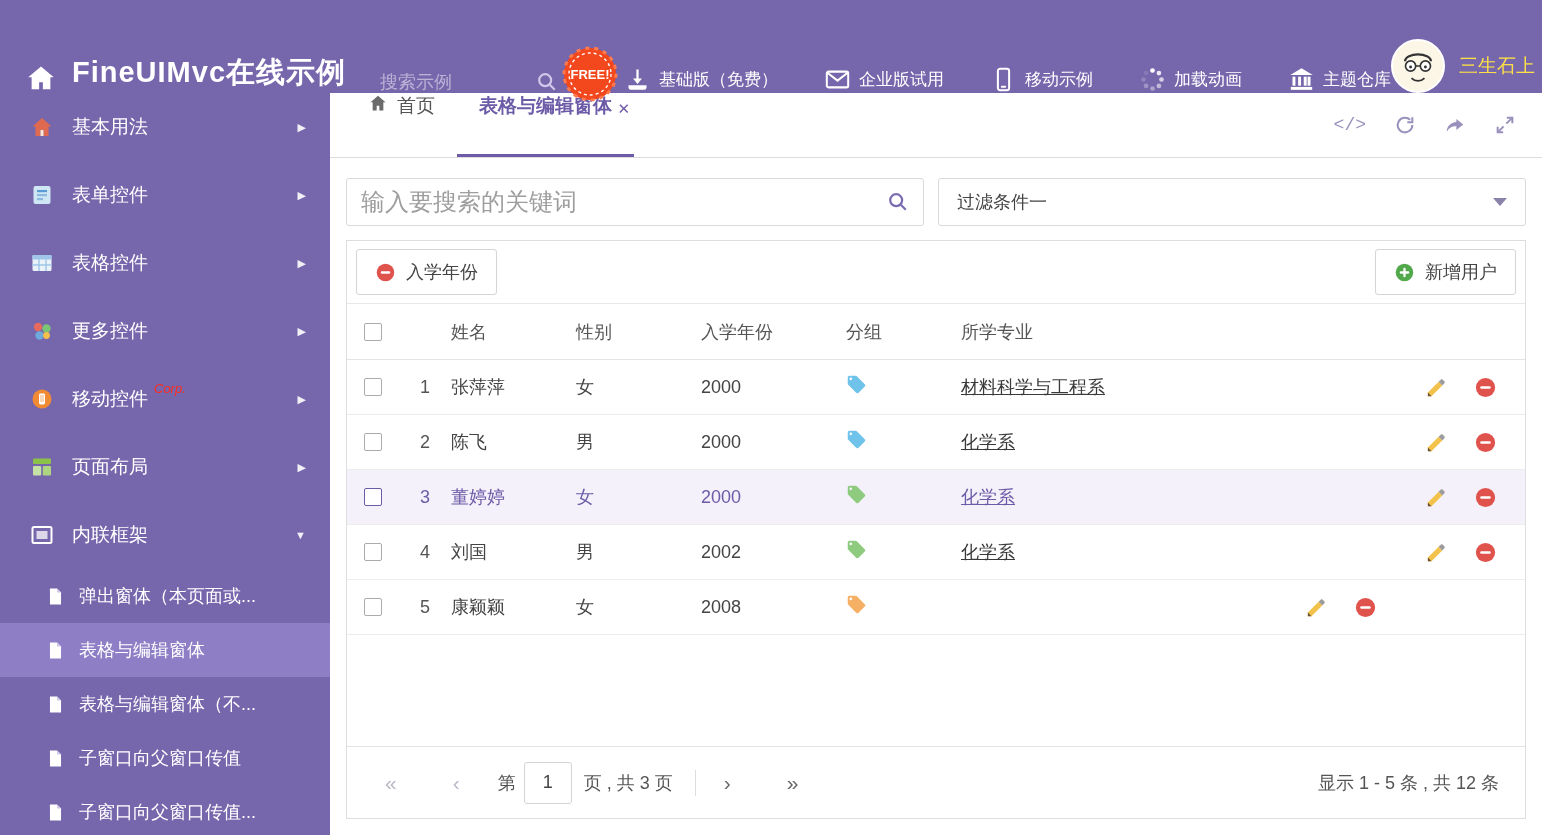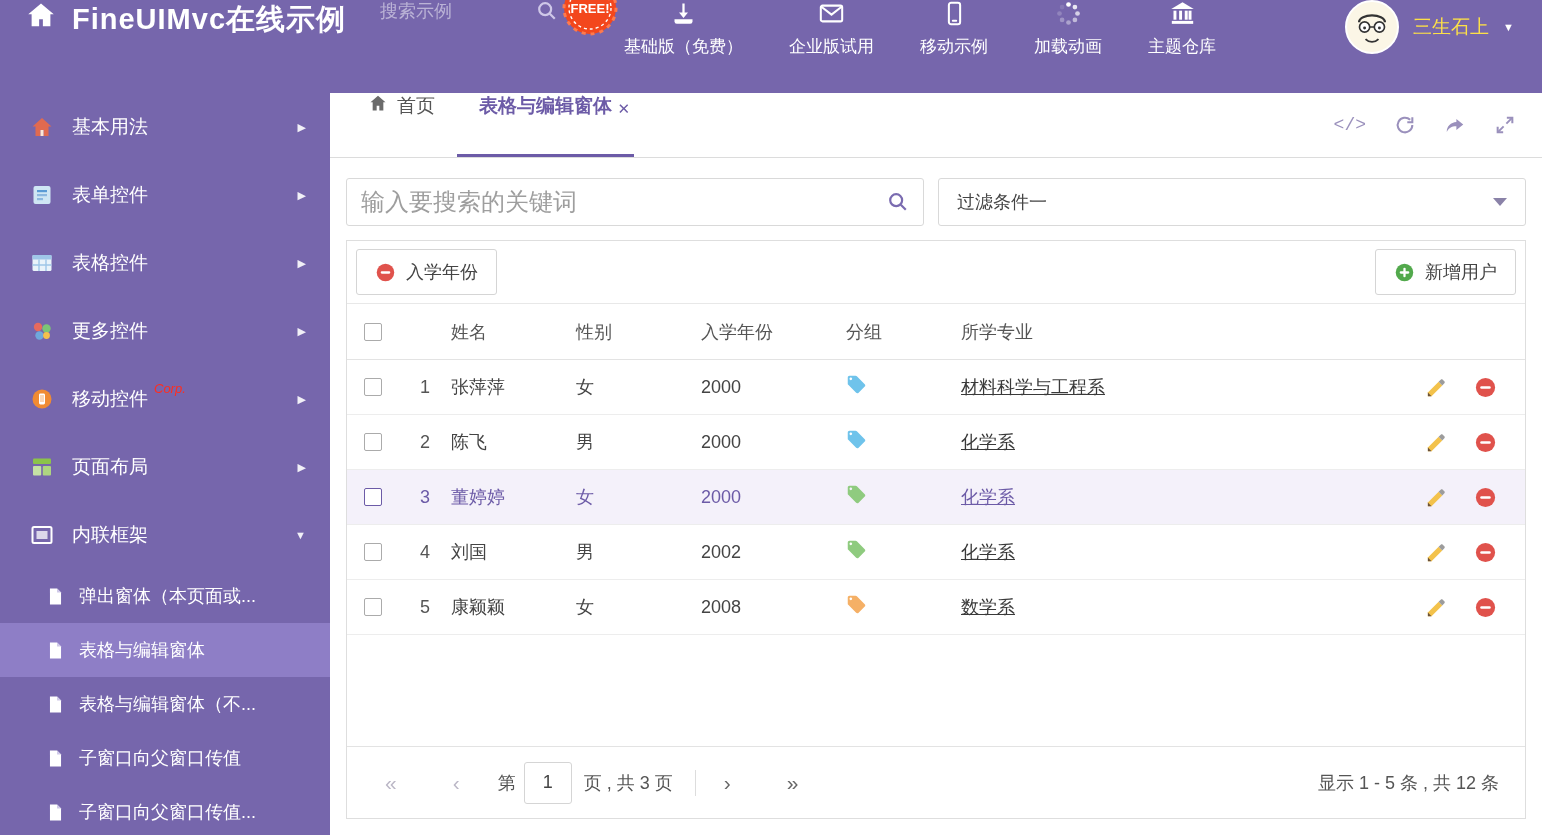--- a/index.html
+++ b/index.html
@@ -2,30 +2,30 @@
 <html><head>
 <meta charset="utf-8">
 <style>
   * { margin:0; padding:0; box-sizing:border-box; }
   html,body { width:1542px; height:835px; overflow:hidden; background:#fff;
     font-family:"Liberation Sans","DejaVu Sans",sans-serif; }
   .app { position:relative; width:1542px; height:835px; }
 
   
   .topbar { position:absolute; left:0; top:0; width:1542px; height:93px;
-    background:#7666AC; display:flex; align-items:flex-start; padding:0 28px 16px 26px; z-index:5; }
+    background:#7666AC; display:flex; align-items:flex-end; padding:0 28px 0 26px; z-index:5; }
   .logo-home { width:30px; height:30px; flex:0 0 auto; }
   .app-title { color:#fff; font-size:29px; font-weight:bold; margin-left:16px; letter-spacing:1px; white-space:nowrap; }
   .topbar-search { display:flex; align-items:center; margin-left:34px; }
   .topbar-search input { background:transparent; border:none; outline:none; width:150px;
     font-size:18px; color:#fef9c3; font-family:inherit; }
   .topbar-search input::placeholder { color:rgba(255,255,255,0.5); }
   .topbar-search .mag { width:22px; height:22px; color:#CFC8E8; margin-left:6px; }
   .topbar-nav { display:flex; align-items:center; gap:46px; margin-left:66px; }
-  .nav-item { display:flex; flex-direction:column; align-items:center; gap:8px; position:relative; cursor:pointer; }
+  .nav-item { display:flex; align-items:center; gap:8px; position:relative; cursor:pointer; }
   .nav-item .nicon { width:27px; height:27px; color:#fff; }
   .nav-item .nlabel { color:#fff; font-size:17px; white-space:nowrap; }
   .free-badge { position:absolute; left:-62px; top:-20px; width:56px; height:56px; z-index:6; }
   .userarea { margin-left:auto; display:flex; align-items:center; gap:14px; cursor:pointer; }
   .avatar { width:54px; height:54px; border-radius:50%; background:#FBF6E6; border:2px solid #fff; overflow:hidden; }
   .username { color:#fde047; font-size:19px; white-space:nowrap; }
   .user-caret { color:#fff; font-size:11px; }
 
   
   .sidebar { position:absolute; left:0; top:93px; width:330px; height:742px; background:#7666AC; overflow:hidden; }
@@ -571,21 +571,20 @@
             <div>康颖颖</div>
             <div>女</div>
             <div>2008</div>
             <div>
               <span class="tagicon" style="color: rgb(245, 176, 102);">
                 <svg viewBox="0 0 24 24" width="21" height="21">
                   <path fill-rule="evenodd" fill="currentColor" d="M21.41 11.58l-9-9C12.05 2.22 11.55 2 11 2H4c-1.1 0-2 .9-2 2v7c0 .55.22 1.05.59 1.42l9 9c.36.36.86.58 1.41.58.55 0 1.05-.22 1.41-.59l7-7c.37-.36.59-.86.59-1.41 0-.55-.23-1.06-.59-1.42zM5.5 7C4.67 7 4 6.33 4 5.5S4.67 4 5.5 4 7 4.67 7 5.5 6.33 7 5.5 7z"></path>
                 </svg>
               </span>
             </div>
-            <div><a class="major" href="#">数学系</a></div>
             <div class="actions">
               <span class="aicn">
                 <svg viewBox="0 0 24 24" width="23" height="23">
                   <path d="M3 17.2V21h3.8L18 9.8 14.2 6 3 17.2z" fill="#F3C24B"></path>
                   <path d="M14.2 6l3.8 3.8 2.2-2.2c.6-.6.6-1.5 0-2.1l-1.7-1.7c-.6-.6-1.5-.6-2.1 0L14.2 6z" fill="#9C9C9C"></path>
                   <path d="M3 17.2L6.8 21H3z" fill="#6B5138"></path>
                 </svg>
               </span>
               <span class="aicn">
                 <svg viewBox="0 0 24 24" width="23" height="23">

